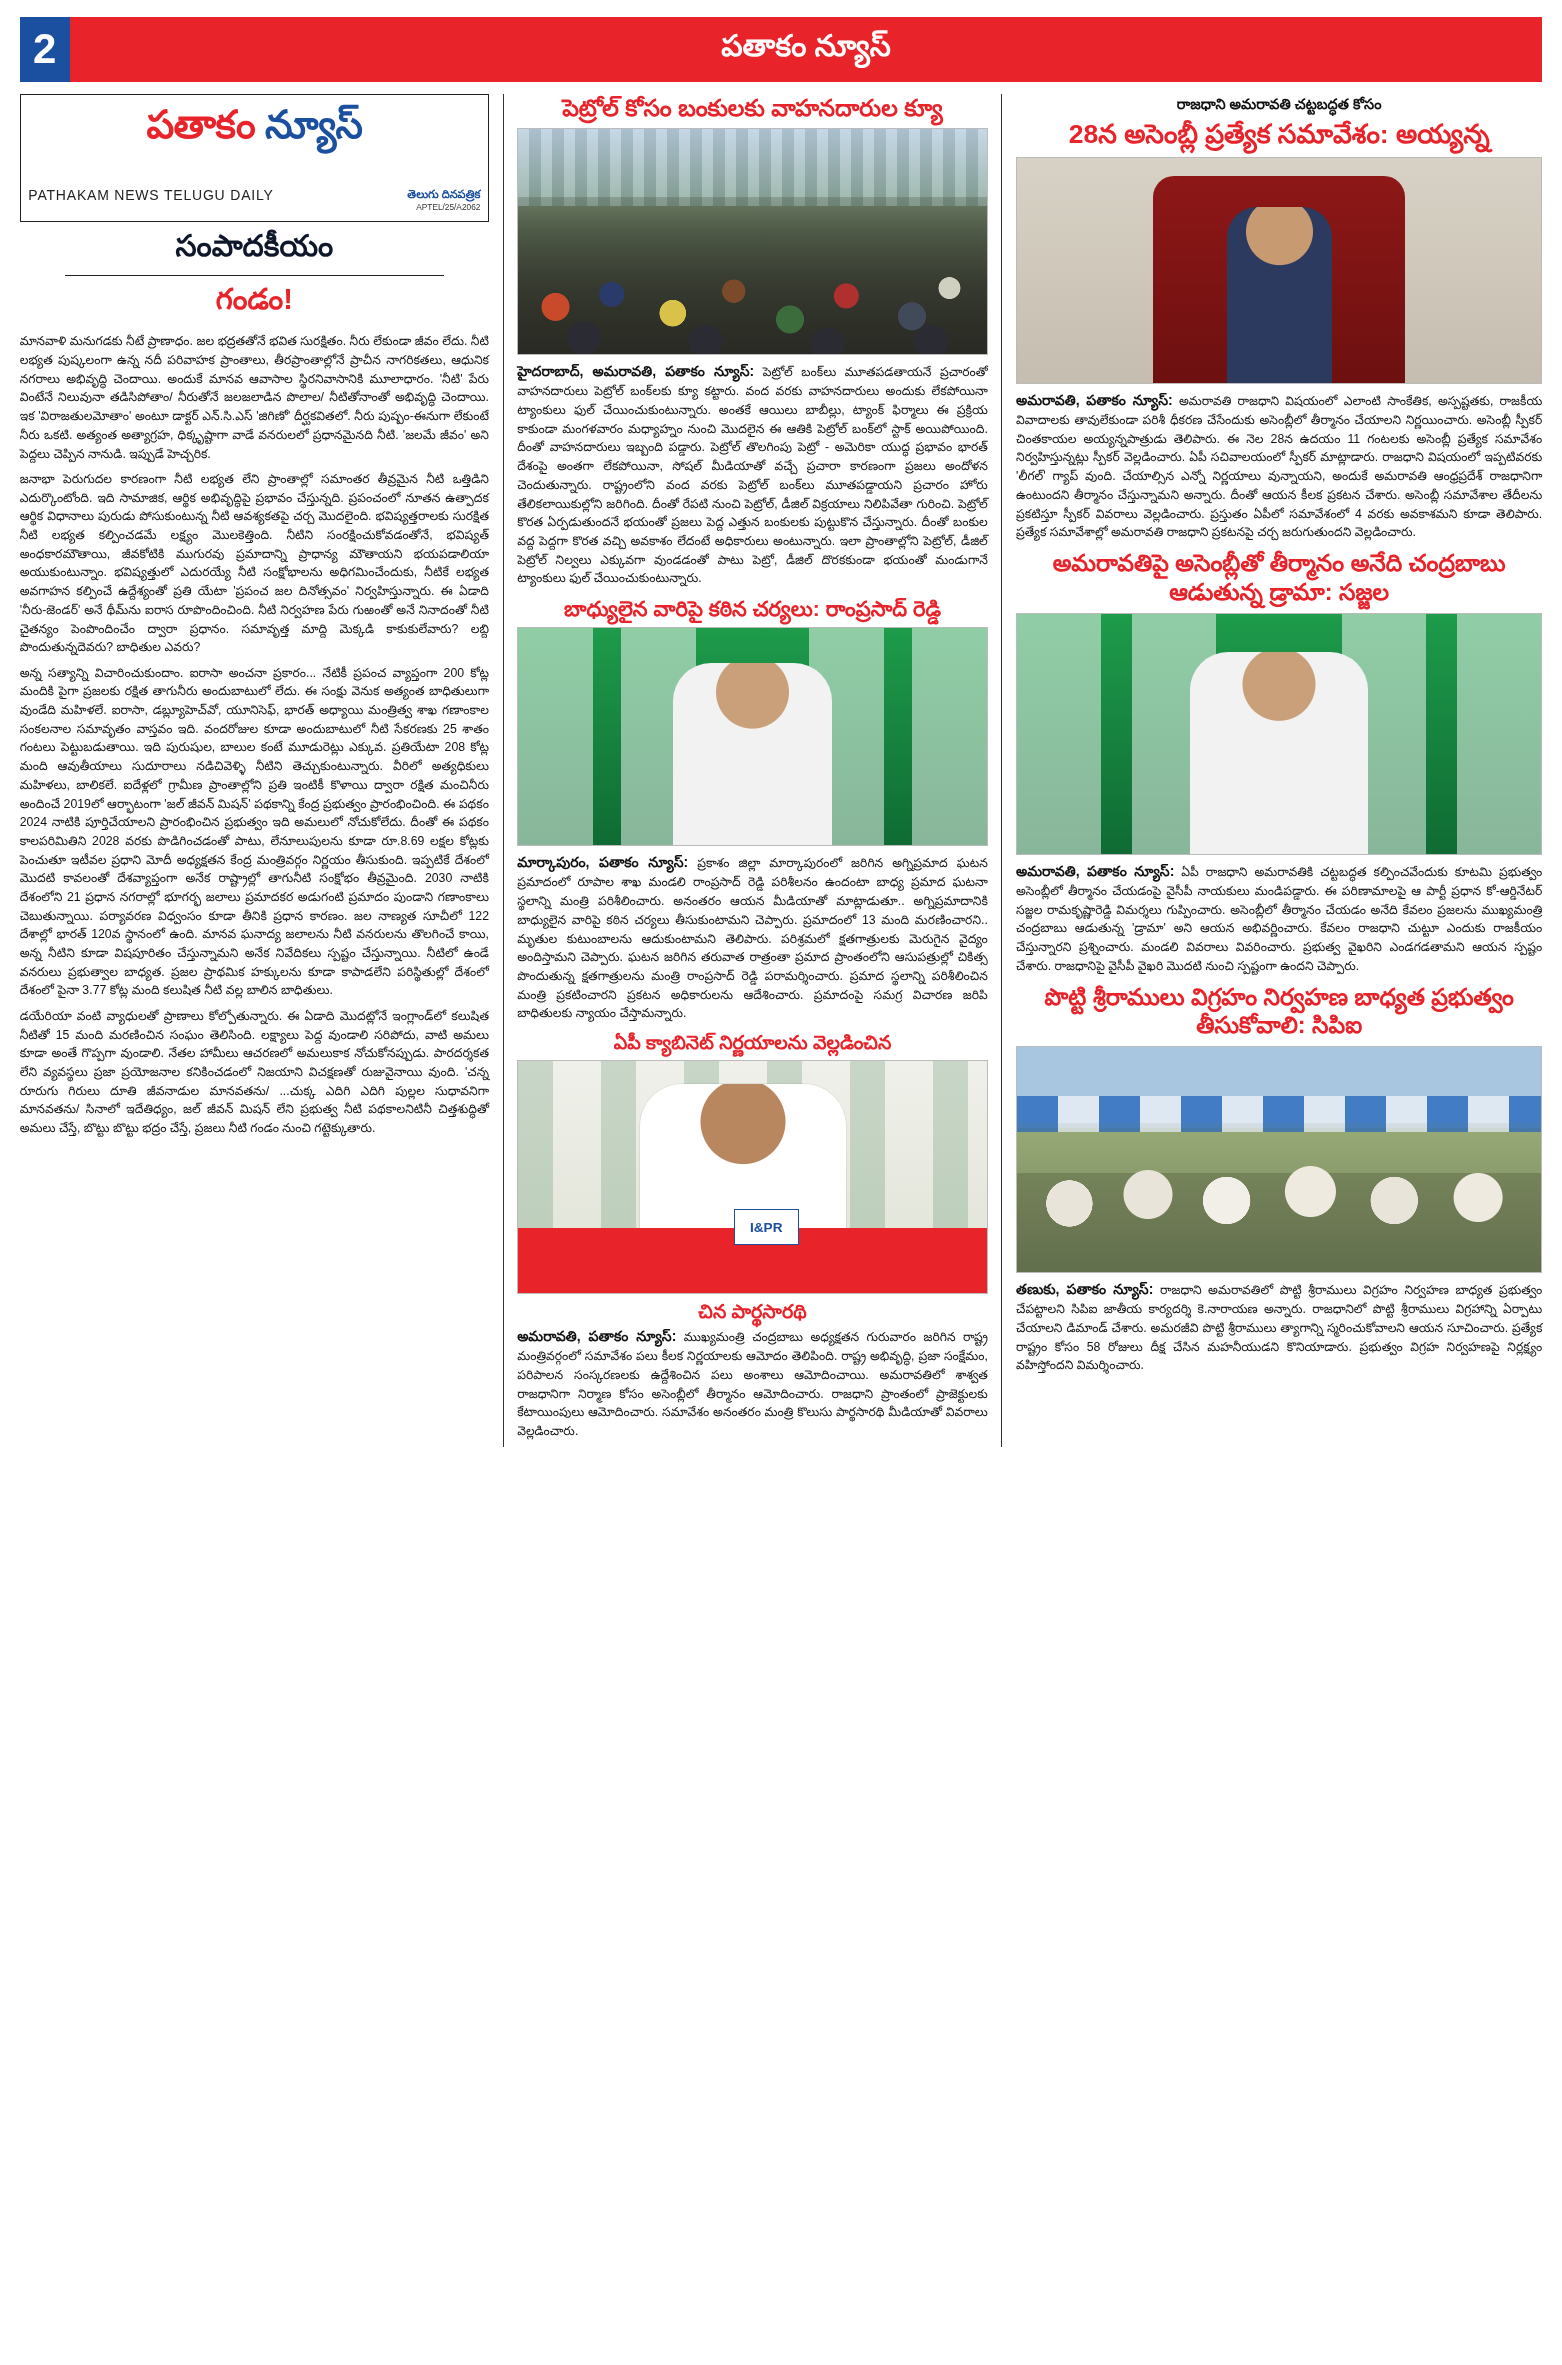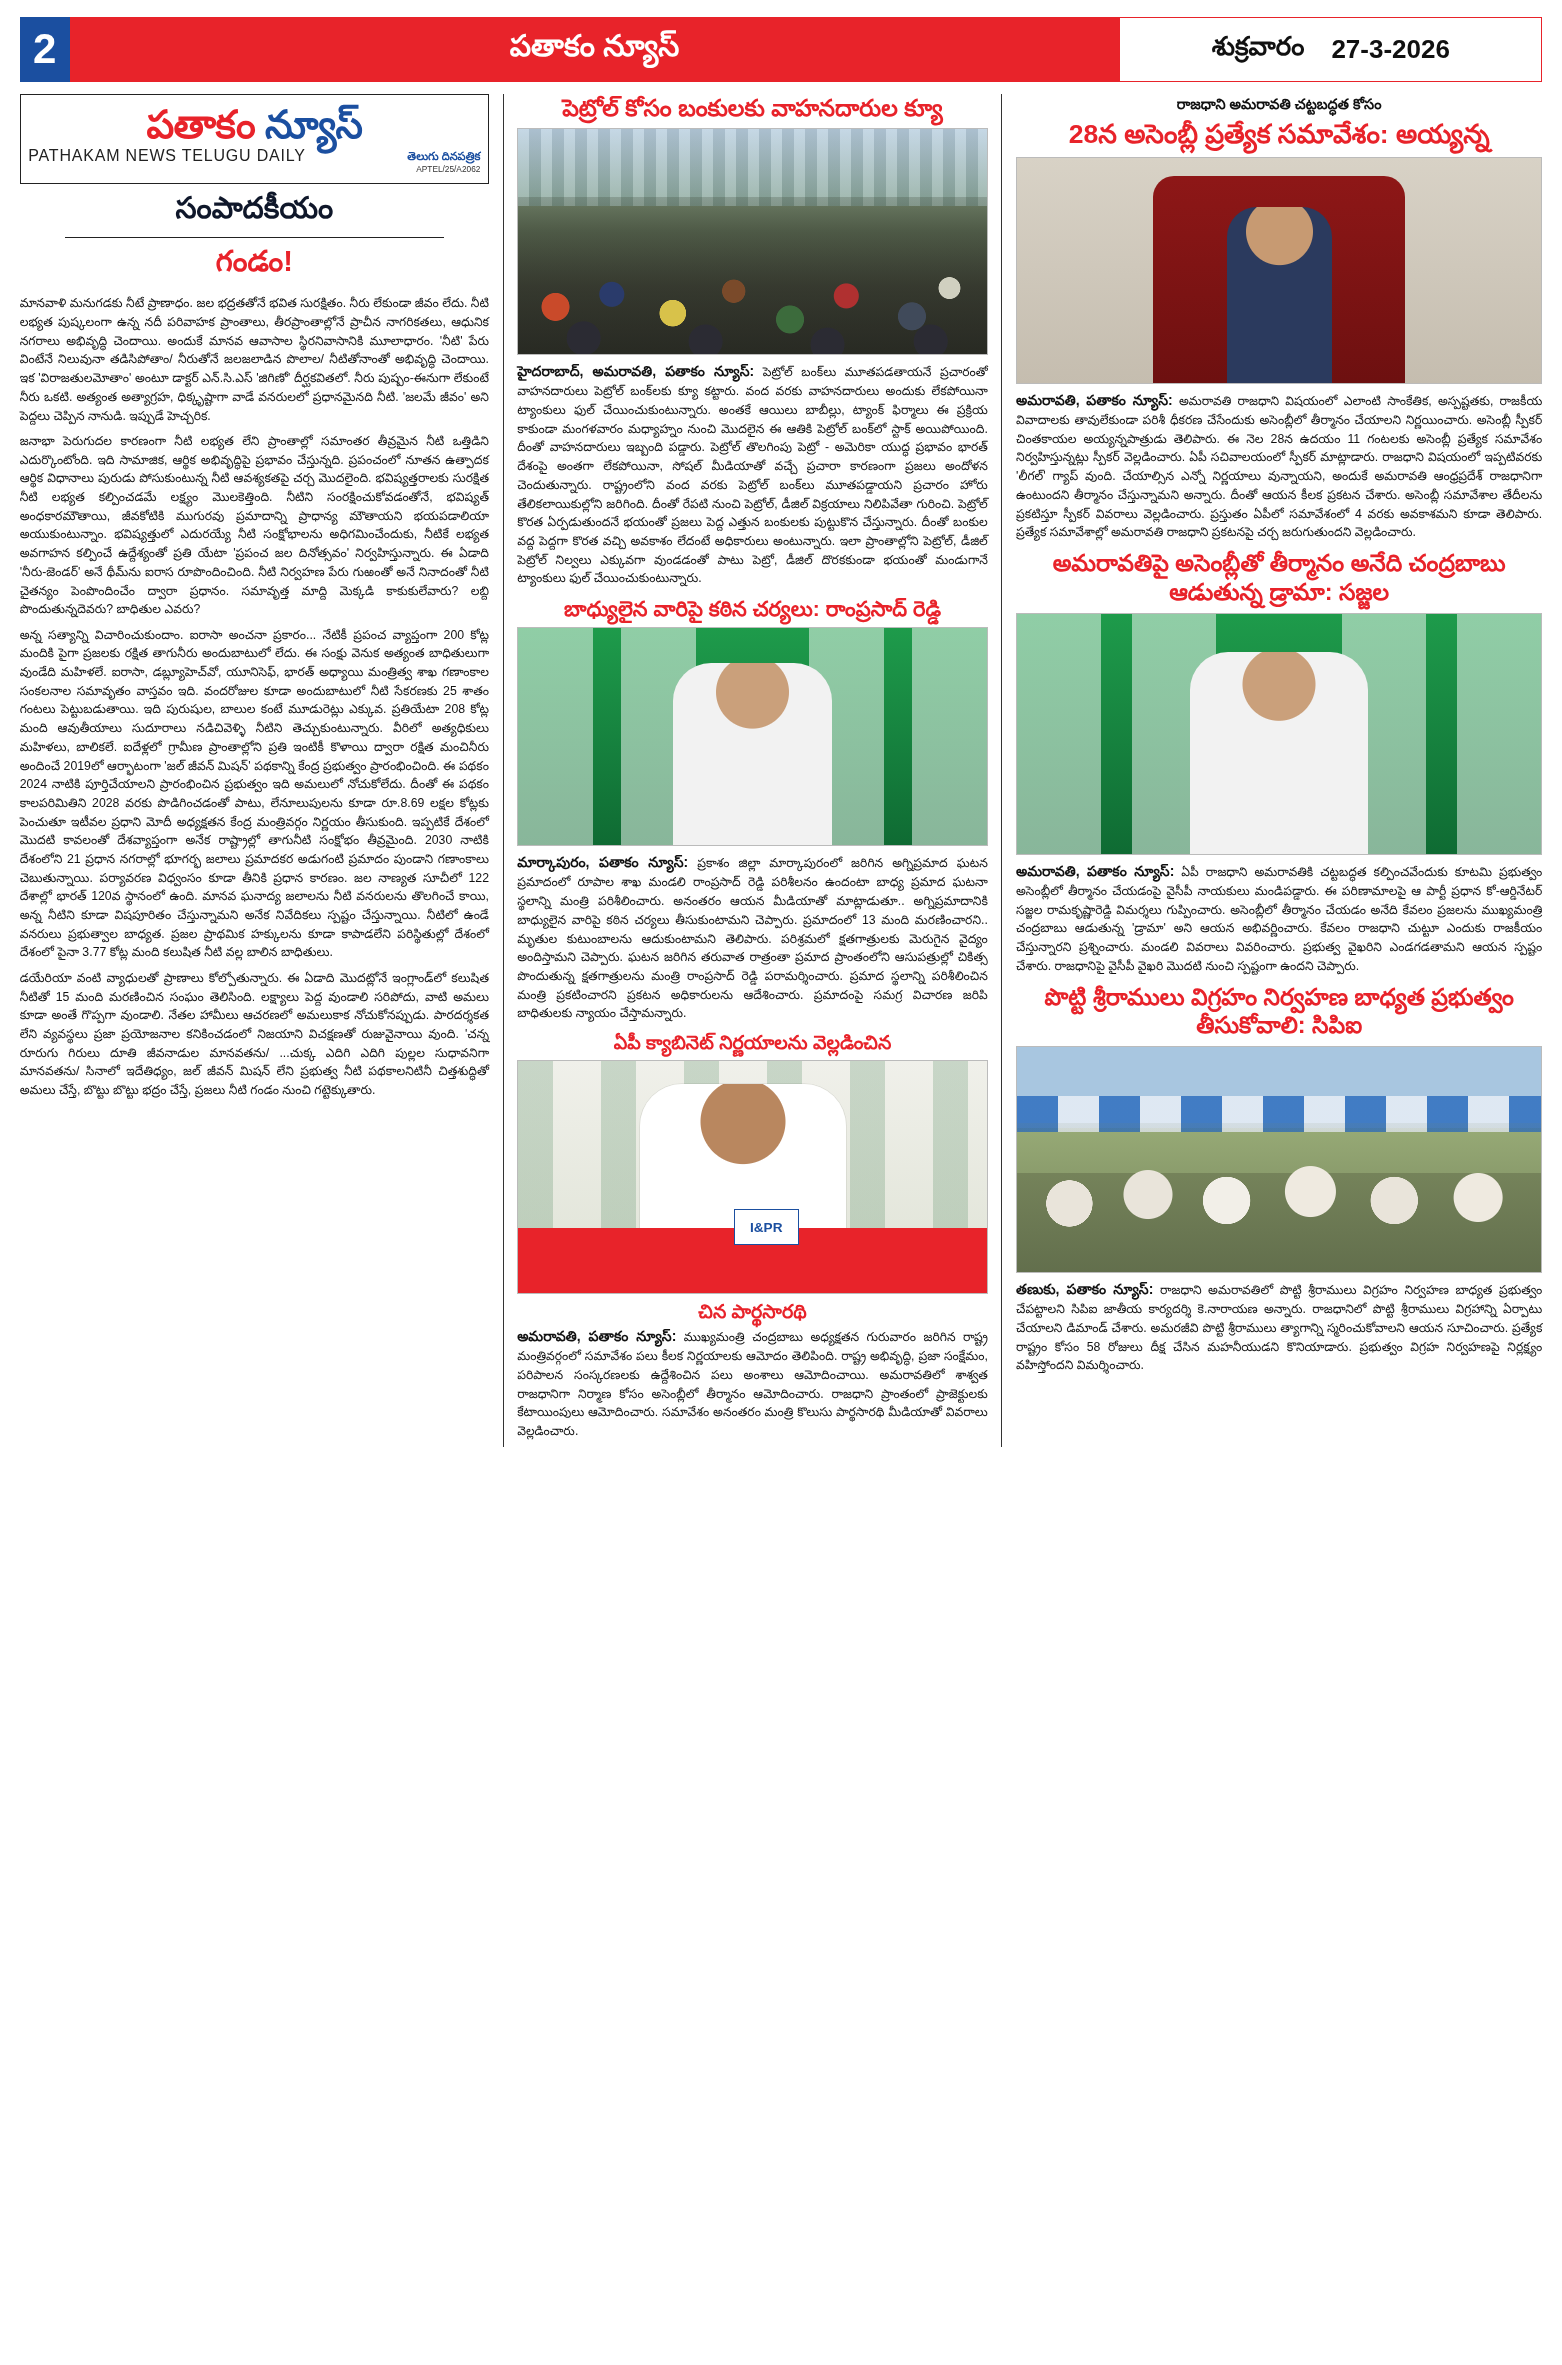--- a/index.html
+++ b/index.html
@@ -87,23 +87,24 @@
     letter-spacing: -0.8px;
     line-height: 1;
   }
   .logo-main .red { color: #e8232a; }
   .logo-main .blue { color: #1b4fa0; margin-top: 20px; }
   .logo-sub-row {
     display:flex; justify-content:space-between; align-items:flex-end;
     margin-top: 3px;
   }
   .logo-sub {
-    font-size: 16px;
+    font-size: 14px;
     letter-spacing: 0.8px;
     color: #222;
+    margin-top: 40px;
   }
   .logo-tel { font-size: 11.3px; color:#1b4fa0; font-weight:bold;}
   .logo-tag {
     font-size: 8.3px; color:#333; text-align:right; line-height:1.2;
   }
 
   .edit-title {
     text-align: center;
     font-size: 30px;
     color: #0f172a;
@@ -276,24 +277,20 @@
   .mt10 { margin-top: 7.6px; }
 </style>
 </head>
 <body>
 
 <div class="page">
 
   <div class="masthead">
     <div class="page-num">2</div>
     <div class="masthead-mid">పతాకం న్యూస్</div>
-    <div class="masthead-date">
-      <span>శుక్రవారం</span>
-      <span>27-3-2026</span>
-    </div>
   </div>
 
   <div class="content">
 
     <div class="col col-1">
 
       <div class="logo-box">
         <div class="logo-main">
           <span class="red">పతాకం</span>
           <span class="blue">న్యూస్</span>

